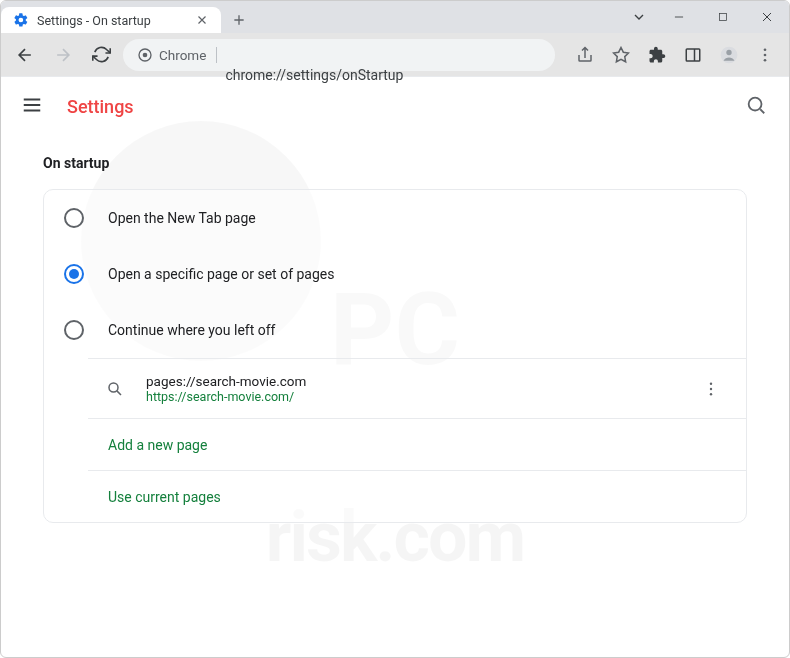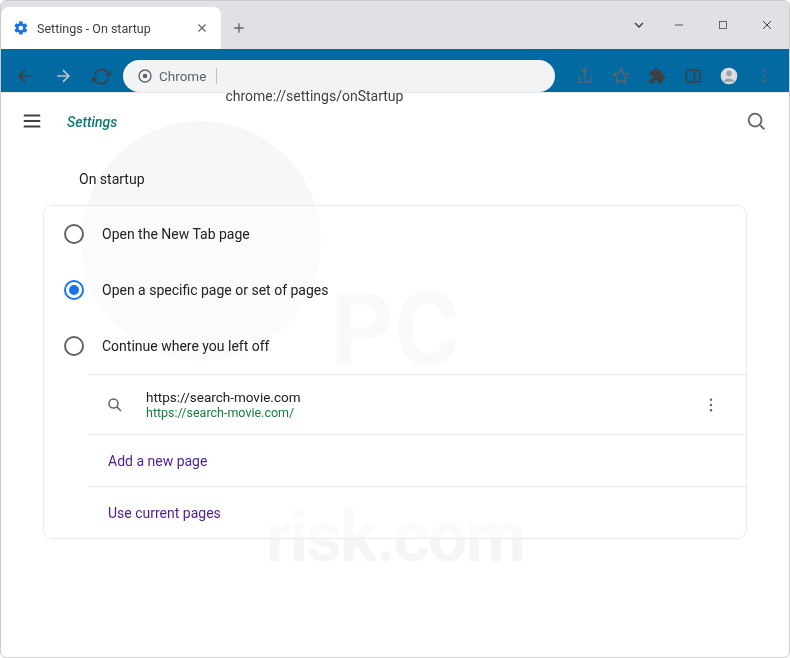--- a/index.html
+++ b/index.html
@@ -4,63 +4,63 @@
 <style>
   * { box-sizing: border-box; margin: 0; padding: 0; font-family: -apple-system, BlinkMacSystemFont, "Segoe UI", Roboto, Arial, sans-serif; }
   body { width: 790px; height: 658px; background: #fff; border: 1px solid #ccc; border-radius: 6px; overflow: hidden; position: relative; }
   
   
   .watermark { position: absolute; top: 50%; left: 50%; transform: translate(-50%, -50%); font-size: 100px; font-weight: 700; color: rgba(0,0,0,0.05); pointer-events: none; z-index: 0; white-space: nowrap; }
   .watermark2 { position: absolute; bottom: 12%; left: 50%; transform: translateX(-50%); font-size: 70px; font-weight: 700; color: rgba(0,0,0,0.04); pointer-events: none; z-index: 0; white-space: nowrap; letter-spacing: -2px;}
   .wm-circle { position:absolute; width:240px; height:240px; border-radius:50%; background:rgba(0,0,0,0.03); top:120px; left:80px; z-index:0;}
 
   
-  .titlebar { height: 48px; display: flex; align-items: stretch; background: #dfe1e5; }
+  .titlebar { height: 32px; display: flex; align-items: stretch; background: #dfe1e5; }
   .tab { display: flex; align-items: center; gap: 8px; background: #fff; padding: 0 12px; margin-top: 6px; border-radius: 8px 8px 0 0; min-width: 220px; }
   .tab-favicon { width: 16px; height: 16px; color: #1a73e8; }
   .tab-title { font-size: 12.5px; color: #3c4043; flex: 1; }
   .tab-close { color: #5f6368; cursor: pointer; }
   .new-tab { display:flex; align-items:center; padding: 0 10px; color:#5f6368; margin-top:6px;}
   .win-controls { margin-left: auto; display: flex; align-items: center; }
   .win-btn { width: 44px; height: 40px; display:flex; align-items:center; justify-content:center; color:#3c4043;}
   .win-chevron { width:36px; display:flex; align-items:center; justify-content:center;}
 
   
-  .toolbar { height: 44px; display:flex; align-items:flex-end; padding: 0 8px; gap: 6px; background:#0369a1; border-bottom: 1px solid #e8eaed;}
+  .toolbar { height: 44px; display:flex; align-items:center; padding: 0 8px; gap: 6px; background:#e5e5e5; border-bottom: 1px solid #e8eaed;}
   .tb-btn { width: 32px; height:32px; display:flex; align-items:center; justify-content:center; color:#5f6368; border-radius:50%;}
   .tb-btn.disabled { color:#bdc1c6; }
   .omnibox { flex:1; height:32px; background:#f1f3f4; border-radius:16px; display:flex; align-items:center; padding:0 14px; gap:8px;}
   .omni-chip { font-size:13.5px; color:#5f6368; border-right:1px solid #bdc1c6; padding-right:10px; display:flex; align-items:center; gap:6px;}
   .omni-url { font-size:14px; color:#3c4043;margin-top:40px;}
   .tb-actions { display:flex; align-items:center; gap:4px; margin-left:8px;}
 
   
   .app-header { height:58px; display:flex; align-items:center; padding:0 20px; gap:22px; position:relative; z-index:1;}
   .hamburger { width:24px; height:24px; color:#3c4043; cursor:pointer;}
-  .app-title { font-size:14px; font-weight:500; color:#0f766e;font-style:italic;}
+  .app-title { font-size:18px; font-weight:500; color:#ef4444;}
   .search-btn { margin-left:auto; width:24px; height:24px; color:#5f6368; cursor:pointer;}
 
   
   .content { padding: 20px 42px; position:relative; z-index:1;}
-  .section-title { font-size:14px; color:#202124; font-weight:400; margin-bottom:18px;margin-left:36px;}
+  .section-title { font-size:14px; color:#202124; font-weight:700; margin-bottom:18px;}
   .card { border:1px solid #e8eaed; border-radius:10px; background:rgba(255,255,255,0.5);}
-  .option-row { display:flex; align-items:center; padding:18px 20px; gap:18px; cursor:pointer;}
+  .option-row { display:flex; align-items:center; padding:18px 20px; gap:24px; cursor:pointer;}
   .radio { width:20px; height:20px; border:2px solid #5f6368; border-radius:50%; display:flex; align-items:center; justify-content:center; flex-shrink:0;}
   .radio.selected { border-color:#1a73e8;}
   .radio.selected::after { content:''; width:10px; height:10px; background:#1a73e8; border-radius:50%;}
   .option-label { font-size:14px; color:#202124;}
   .sub-section { margin-left:44px; border-top:1px solid #e8eaed;}
   .page-row { display:flex; align-items:center; padding:14px 20px 14px 0; gap:18px;}
   .page-icon { width:22px; color:#5f6368; margin-left:18px;}
   .page-info { flex:1;}
   .page-title-t { font-size:13.5px; color:#202124;}
   .page-url { font-size:12.5px; color:#15803d;}
   .page-menu { color:#5f6368; cursor:pointer; padding:6px;}
   .link-row { padding:16px 20px; border-top:1px solid #e8eaed;}
-  .link-text { font-size:14px; color:#4c1d95; cursor:pointer;margin-top:32px;}
+  .link-text { font-size:14px; color:#15803d; cursor:pointer;margin-top:32px;}
   
   svg { display:block; }
 </style>
 </head>
 <body>
 
 <div class="wm-circle"></div>
 <div class="watermark">PC</div>
 <div class="watermark2">risk.com</div>
 
@@ -207,21 +207,21 @@
     </div>
     <div class="sub-section">
       <div class="page-row">
         <div class="page-icon">
           <svg viewBox="0 0 24 24" width="18" height="18" fill="none" stroke="#5f6368" stroke-width="2">
               <circle cx="10" cy="10" r="6"></circle>
               <line x1="20" y1="20" x2="14.5" y2="14.5"></line>
             </svg>
         </div>
         <div class="page-info">
-          <div class="page-title-t">https://search-movie.com</div>
+          <div class="page-title-t">pages://search-movie.com</div>
           <div class="page-url">https://search-movie.com/</div>
         </div>
         <div class="page-menu">
           <svg viewBox="0 0 24 24" width="18" height="18" fill="#5f6368">
               <circle cx="12" cy="5" r="1.6"></circle>
               <circle cx="12" cy="12" r="1.6"></circle>
               <circle cx="12" cy="19" r="1.6"></circle>
             </svg>
         </div>
       </div>

